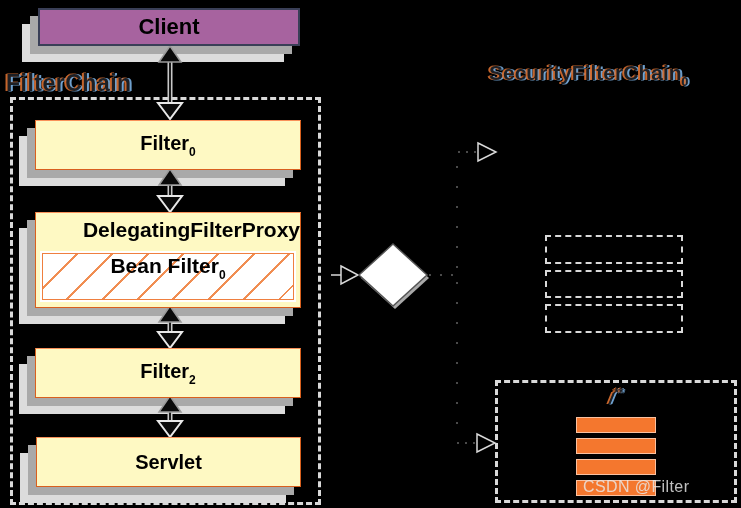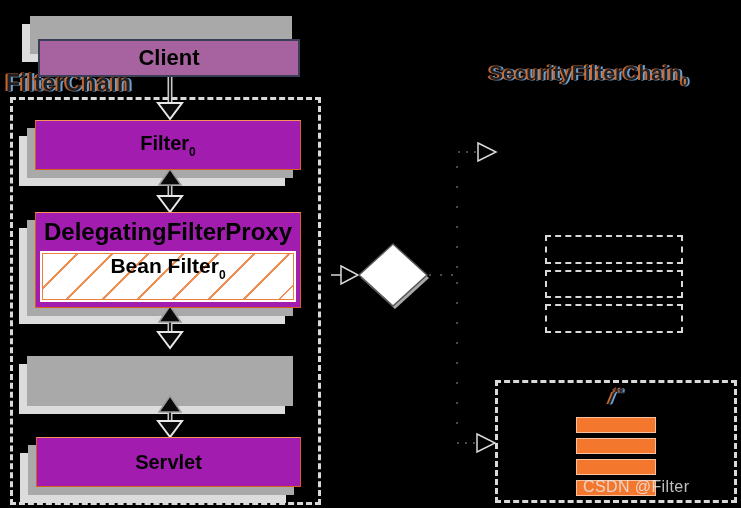--- a/index.html
+++ b/index.html
@@ -4,43 +4,43 @@
 <style>
   html,body{margin:0;padding:0;background:#000;}
   .canvas{position:relative;width:741px;height:508px;background:#000;overflow:hidden;
           font-family:"Liberation Sans",sans-serif;}
   .abs{position:absolute;}
   .shadow{position:absolute;}
   .s-dark{background:#a9a9a9;}
   .s-light{background:#dcdcdc;}
   .node{position:absolute;display:flex;align-items:center;justify-content:center;
         font-weight:bold;color:#000;}
-  .orange{background:#a21caf;border:1px solid #d8601e;border-top-color:#f9915a;}
-  .purple{background:#A7639F;border:2px solid #3a3f57;margin-top:31px;}
+  .orange{background:#fef9c3;border:1px solid #d8601e;border-top-color:#f9915a;}
+  .purple{background:#A7639F;border:2px solid #3a3f57;}
   .node-label{font-size:20px;font-weight:bold;color:#000;}
   .client-label{font-size:22px;}
   sub.idx{font-size:12px;vertical-align:-6px;font-weight:bold;}
   .fringe{color:#1d1f24;
      text-shadow:-2px 0 0 rgba(214,110,48,.9), 2px 0 0 rgba(125,180,230,.85),
                  -1px -1px 0 rgba(214,110,48,.45), 1px 1px 0 rgba(125,180,230,.45);}
   .fc-title{font-size:23px;font-weight:bold;letter-spacing:.5px;}
   .dashed-box{position:absolute;border:3px dashed #d9d9d9;background:transparent;}
   .sfc-title{font-size:21px;font-weight:bold;white-space:nowrap;}
   .pattern{font-size:17px;font-weight:bold;font-style:italic;text-align:center;padding-top:3px;}
   .pattern sup{font-size:12px;}
   .bars{display:flex;flex-direction:column;align-items:center;}
   .bar{width:80px;background:#F4772E;border:1px solid rgba(255,255,255,.55);box-sizing:border-box;}
   .sfc0-bars{margin-top:14px;gap:3px;}
   .sfc0-bars .bar{height:19px;}
   .sfcn-bars{margin-top:8px;gap:5px;}
   .sfcn-bars .bar{height:16px;}
   .ellipsis-stack{position:absolute;display:flex;flex-direction:column;gap:6px;}
   .ellipsis-stack .ph{flex:1;border:2px dashed #d9d9d9;}
-  .proxy-title{position:absolute;top:5px;left:0;right:0;text-align:center;
-               font-size:24px;font-weight:bold;color:#000;}
+  .proxy-title{position:absolute;top:5px;left:0;right:0;text-align:right;
+               font-size:21px;font-weight:bold;color:#000;}
   .bean-outer{position:absolute;left:4px;right:4px;top:38px;bottom:5px;background:#fff;
               border:2px solid #fff;}
   .bean-inner{position:absolute;inset:0;border:1px solid #ef7f3f;
      background:repeating-linear-gradient(135deg,transparent 0 23px,rgba(238,122,52,.85) 23px 25px);
      display:flex;align-items:flex-start;justify-content:center;}
   .qmark{position:absolute;font-size:25px;font-weight:bold;color:#16181c;
          text-shadow:2px 1px 0 rgba(80,145,215,.95), -1px 0 0 rgba(60,60,60,.6);}
   .watermark{position:absolute;font-size:16px;color:rgba(232,232,232,.82);
              letter-spacing:.4px;white-space:nowrap;z-index:6;}
   svg.overlay{position:absolute;left:0;top:0;z-index:3;}
@@ -73,20 +73,23 @@
     <div class="proxy-title">DelegatingFilterProxy</div>
     <div class="bean-outer">
       <div class="bean-inner">
         <span class="node-label" style="font-size:21px;background:rgba(255,255,255,.0);"><span>Bean Filter</span><sub class="idx">0</sub></span>
       </div>
     </div>
   </div>
 
   <div class="shadow s-light lvl2" style="left:19px;top:364px;width:266px;height:50px;"></div>
   <div class="shadow s-dark lvl2" style="left:27px;top:356px;width:266px;height:50px;"></div>
+  <div class="node orange lvl4" style="left:35px;top:348px;width:264px;height:48px;">
+    <span class="node-label"><span>Filter</span><sub class="idx">2</sub></span>
+  </div>
 
   <div class="shadow s-light lvl2" style="left:20px;top:453px;width:266px;height:50px;"></div>
   <div class="shadow s-dark lvl2" style="left:28px;top:445px;width:266px;height:50px;"></div>
   <div class="node orange lvl4" style="left:36px;top:437px;width:263px;height:48px;">
     <span class="node-label">Servlet</span>
   </div>
 
   <svg class="overlay" width="741" height="508" viewBox="0 0 741 508">
 
     <g>

